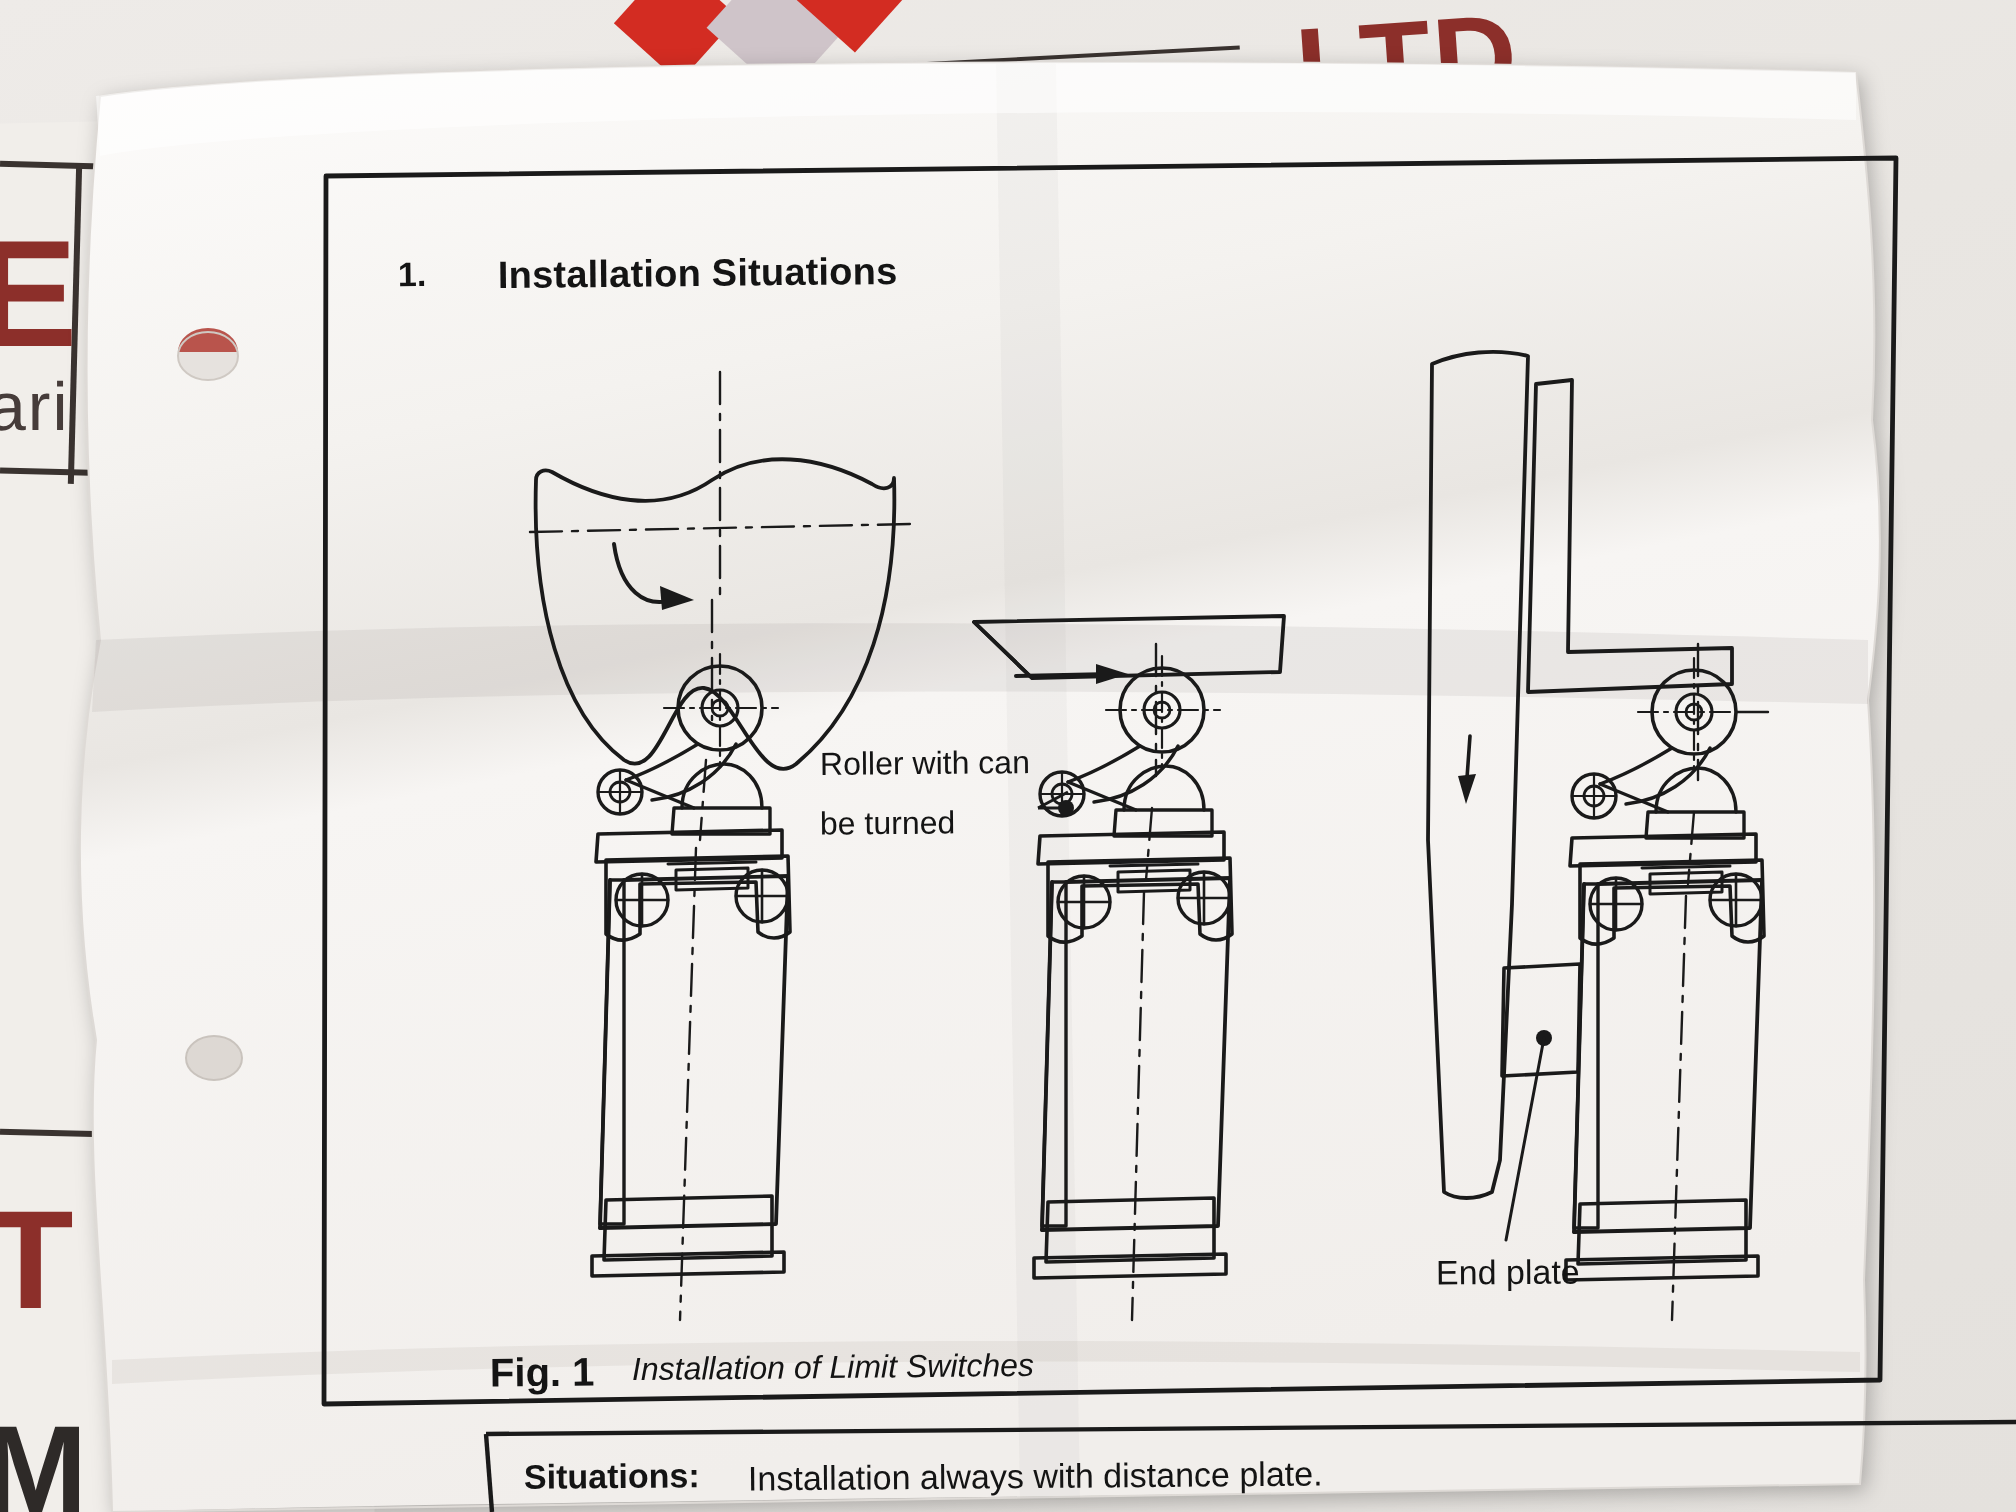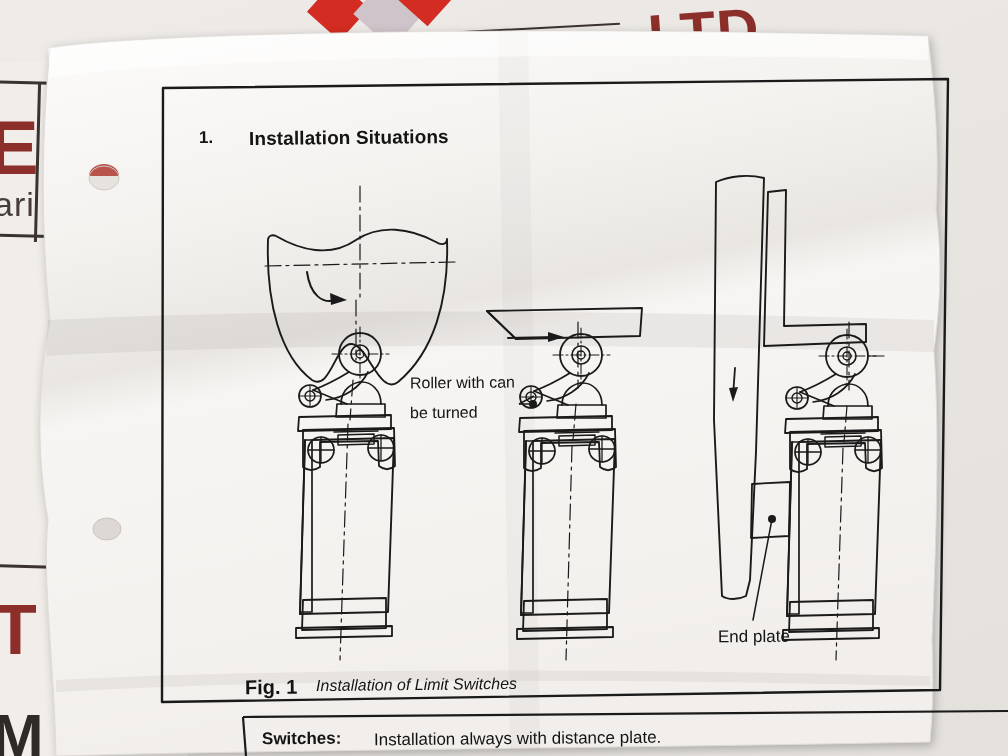--- a/index.html
+++ b/index.html
@@ -295,14 +295,14 @@
 <div class="txt" style="left:249px;top:127px;font-size:19px;font-weight:bold;letter-spacing:.1px;transform:rotate(-0.6deg);">Installation Situations</div>
 
 <div class="txt" style="left:410px;top:374px;font-size:16px;transform:rotate(-0.5deg);">Roller with can</div>
 <div class="txt" style="left:410px;top:392px;font-size:16px;transform:rotate(-0.5deg);margin-top:12px;">be turned</div>
 
 <div class="txt" style="left:718px;top:627px;font-size:17px;transform:rotate(-0.4deg);">End plate</div>
 
 <div class="txt" style="left:245px;top:676px;font-size:20px;font-weight:bold;transform:rotate(-0.6deg);">Fig. 1</div>
 <div class="txt" style="left:316px;top:676px;font-size:16px;font-style:italic;transform:rotate(-0.6deg);">Installation of Limit Switches</div>
 
-<div class="txt" style="left:262px;top:729px;font-size:17px;font-weight:bold;transform:rotate(-0.5deg);">Switches:</div>
+<div class="txt" style="left:262px;top:729px;font-size:17px;font-weight:bold;transform:rotate(-0.5deg);">Situations:</div>
 <div class="txt" style="left:374px;top:729px;font-size:17px;transform:rotate(-0.5deg);">Installation always with distance plate.</div>
 
 </body></html>

